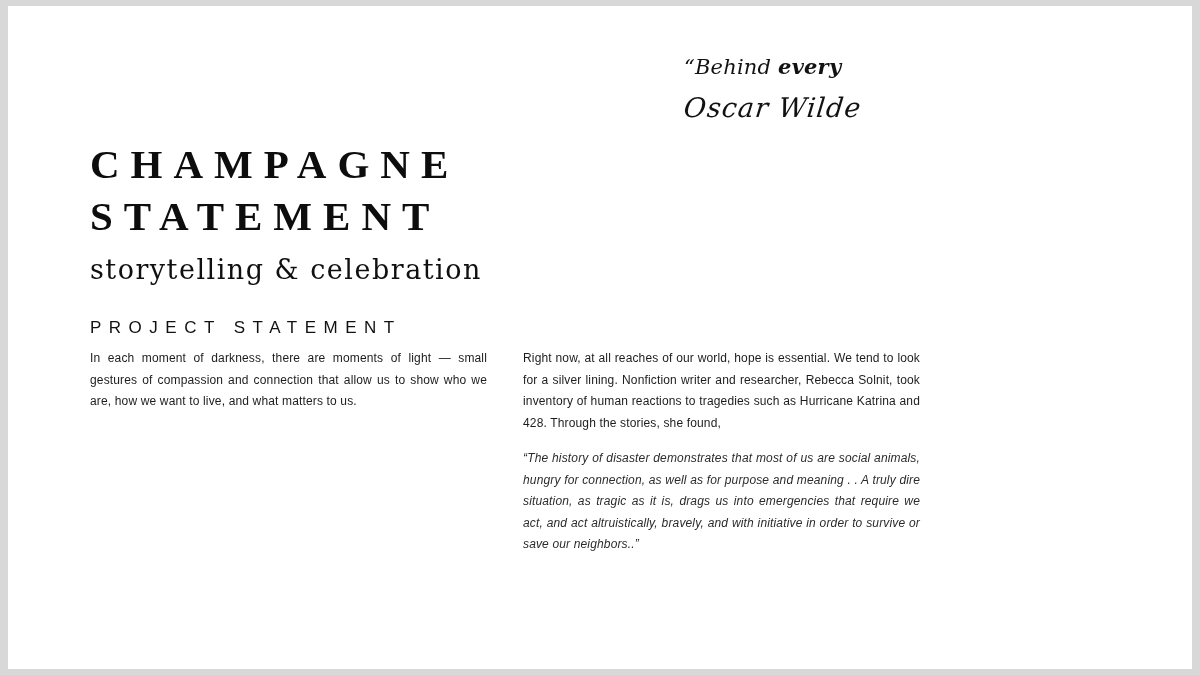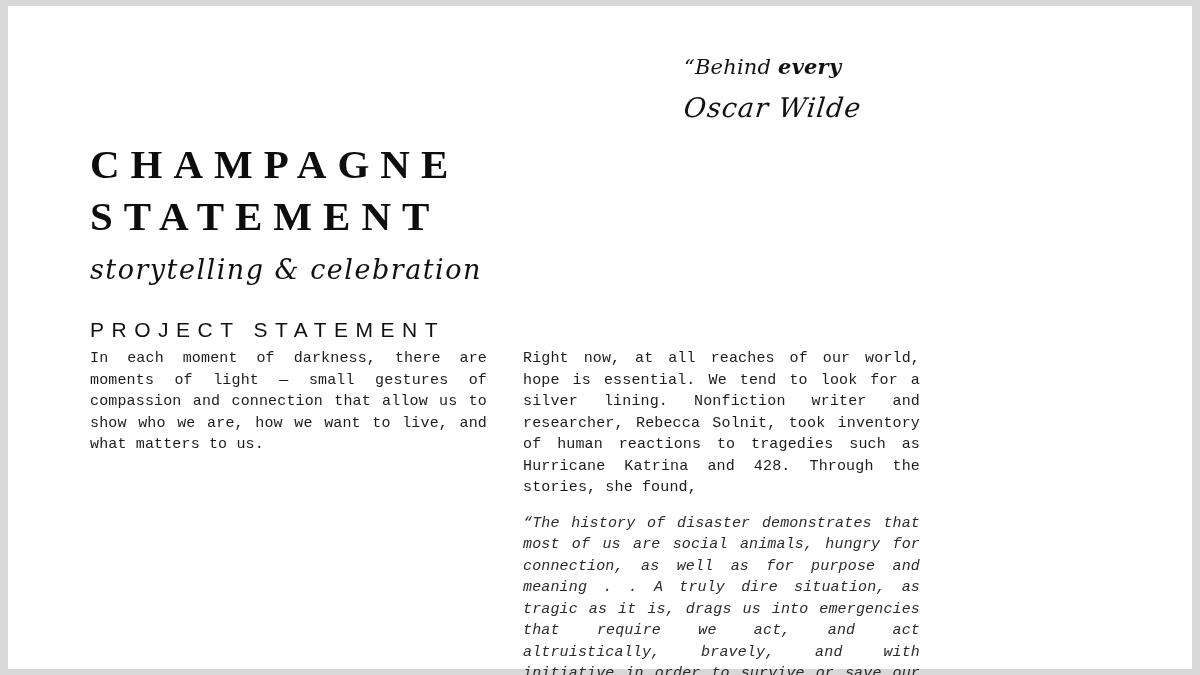--- a/index.html
+++ b/index.html
@@ -65,53 +65,51 @@
     font-family: Liberation Serif, serif;
     font-weight: 700;
     font-size: 41px;
     line-height: 52px;
     letter-spacing: 11px;
     color: #0d0d0d;
   }
   .tagline {
     margin-top: 12px;
     font-family: "DejaVu Serif", serif;
-    font-style: italic;
     font-size: 27px;
     letter-spacing: 1.5px;
     color: #101010;
   }
   .section-title {
     margin-top: 33px;
     font-family: "Liberation Sans", sans-serif;
-    font-size: 21px;
+    font-size: 17px;
     letter-spacing: 7.5px;
     color: #111111;
   }
 
   
   .columns {
     position: absolute;
     left: 82px;
     top: 342px;
     width: 1030px;
     display: flex;
     gap: 36px;
   }
   .col {
     width: 397px;
   }
   .col p {
     margin: 0 0 14px 0;
-    font-size: 15px;
+    font-size: 12px;
     line-height: 21.5px;
     color: #1c1c1c;
     text-align: justify;
     letter-spacing: 0.15px;
-    font-family: Liberation Mono, monospace;
   }
   .col p:last-child { margin-bottom: 0; }
   .col p.quote-para {
     font-style: italic;
     color: #2b2b2b;
   }
   .em-brand {
     font-weight: 700;
     font-style: italic;
   }

